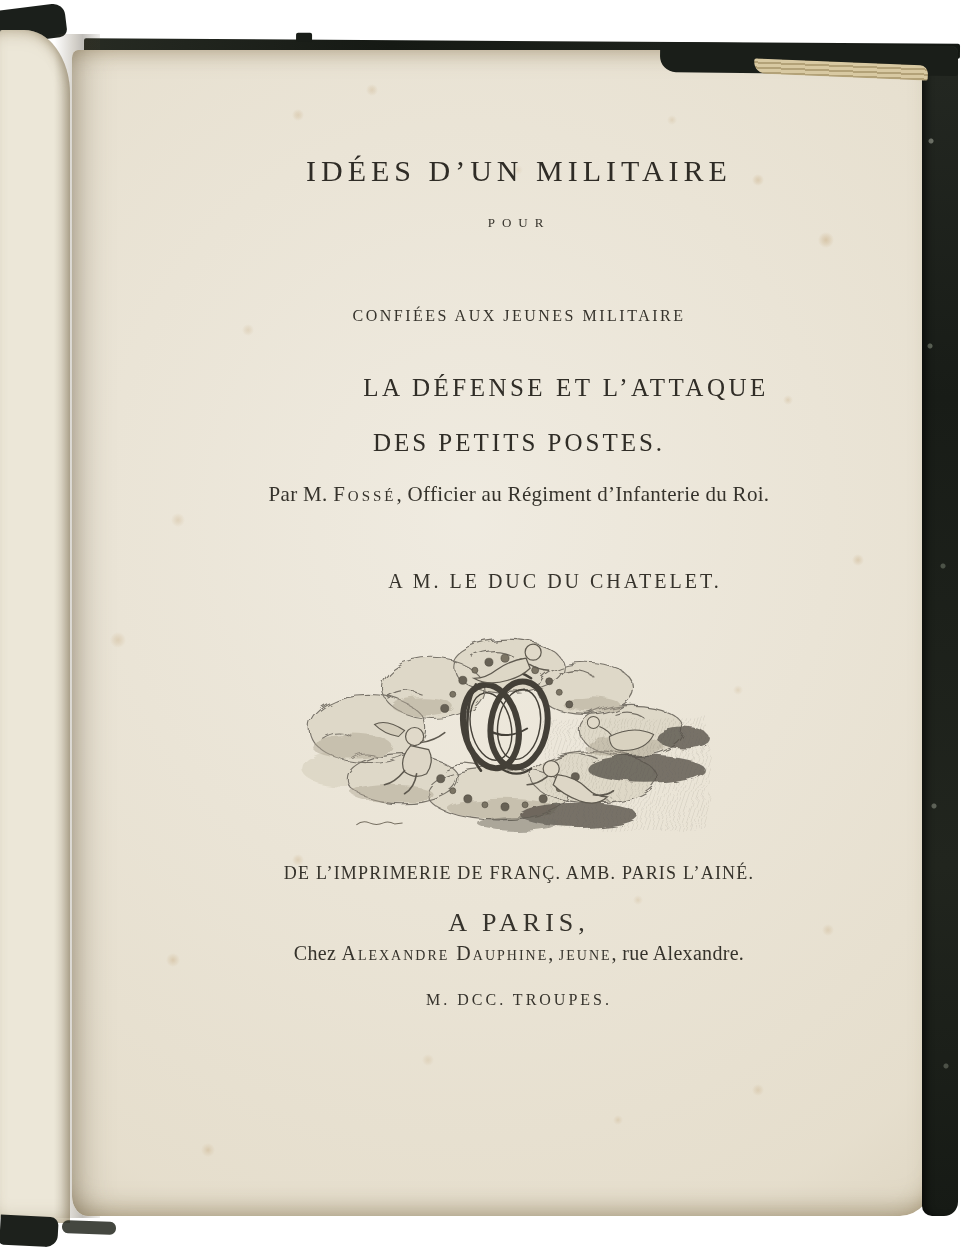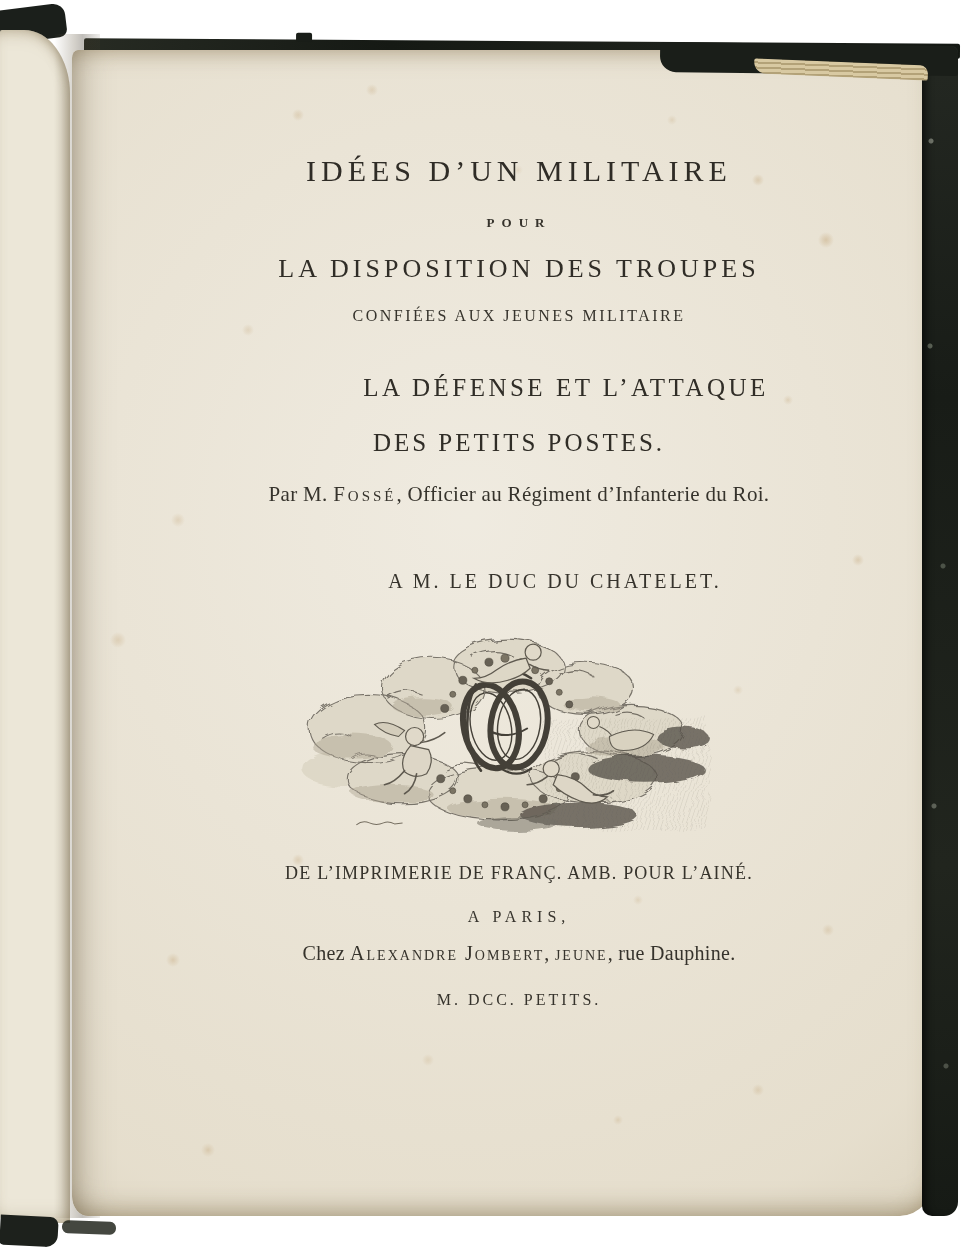--- a/index.html
+++ b/index.html
@@ -69,31 +69,31 @@
           radial-gradient(circle at 600px 70px,  rgba(175,133,72,.18) 0, rgba(175,133,72,.10) 2px, transparent 5px),
           radial-gradient(ellipse 100% 80% at 46% 40%, rgba(255,255,255,.25) 0%, rgba(201,185,148,.14) 80%, rgba(173,155,115,.25) 100%);
         border-radius:6px 14px 34px 16px / 8px 12px 38px 20px;
         box-shadow:inset 26px 0 34px -22px rgba(95,82,58,.5),
                    inset -16px 0 22px -16px rgba(150,130,90,.5),
                    inset 0 18px 24px -18px rgba(140,120,80,.55),
                    inset 0 -22px 28px -20px rgba(125,108,72,.6);}
 
   .line{position:absolute;left:16px;width:100%;text-align:center;line-height:1.12;white-space:nowrap;}
   .l-main        {top:104px;font-size:30px;letter-spacing:5px;color:#2f2c26;}
-  .l-pour        {top:166px;font-size:13px;letter-spacing:7px;font-weight:bold;}
+  .l-pour        {top:166px;font-size:13px;letter-spacing:7px;}
   .l-disposition {top:204px;font-size:26px;letter-spacing:4px;color:#302d27;}
   .l-confiees    {top:257px;font-size:16px;letter-spacing:2.5px;}
   .l-dans        {top:291px;font-size:12px;letter-spacing:6px;}
   .l-defense     {top:324px;font-size:25px;letter-spacing:3.5px;color:#302d27;padding-left:47px;}
   .l-postes      {top:379px;font-size:25px;letter-spacing:3px;color:#302d27;}
   .l-author      {top:433px;font-size:21px;letter-spacing:.3px;}
   .l-dedie       {top:481px;font-size:14px;letter-spacing:6px;}
   .l-duc         {top:520px;font-size:20px;letter-spacing:3px;padding-left:36px;}
   .l-imprimerie  {top:813px;font-size:18px;letter-spacing:1.2px;}
-  .l-paris       {top:858px;font-size:16px;letter-spacing:5px;}
+  .l-paris       {top:858px;font-size:26px;letter-spacing:5px;}
   .l-chez        {top:892px;font-size:20px;letter-spacing:.3px;}
   .l-year        {top:941px;font-size:16px;letter-spacing:3px;}
   .sc{font-variant:small-caps;letter-spacing:2px;}
   .l-author .sc{letter-spacing:3px;}
 
   .vignette{position:absolute;top:568px;left:50%;transform:translateX(-50%);width:424px;height:226px;opacity:.94;}
 </style>
 </head>
 <body>
 
@@ -103,21 +103,20 @@
   <div class="cover-top"></div>
   <div class="flyleaf"></div>
   <div class="gutter"></div>
   <div class="cover-bl-a"></div>
   <div class="cover-bl-b"></div>
 
   <div class="page">
 
     <div class="line l-main">IDÉES D’UN MILITAIRE</div>
     <div class="line l-pour">POUR</div>
-    <div class="line l-disposition">LA DISPOSITION DES TROUPES</div>
     <div class="line l-confiees">CONFIÉES AUX JEUNES MILITAIRE</div>
     <div class="line l-defense">LA DÉFENSE ET L’ATTAQUE</div>
     <div class="line l-postes">DES PETITS POSTES.</div>
 
     <div class="line l-author"><span>Par M. </span><span class="sc">Fossé</span><span>, Officier au Régiment d’Infanterie du Roi.</span></div>
 
     <div class="line l-duc">A M. LE DUC DU CHATELET.</div>
 
     <svg class="vignette" viewBox="0 0 420 225" role="img" aria-label="Engraved vignette: winged putti on billowing clouds around an interlaced monogram draped with flower garlands, with a tiny engraver's signature at lower left">
       <defs>
@@ -229,24 +228,24 @@
           <circle cx="300" cy="104" r="6" fill="#e0d9c8" stroke-width="1"></circle>
           <path d="M306,108 q10,4 14,12" fill="none" stroke-width="1.2"></path>
         </g>
       </g>
 
       <path d="M316,118 q24,-12 44,-2 q-8,16 -30,16 q-14,0 -14,-14 z" fill="#d8d1bf" stroke="#565147" stroke-width="1"></path>
 
       <path d="M64,206 q6,-5 13,-2 q7,3 14,0 q5,-2 11,1 l8,-1" stroke="#6e6759" stroke-width="1" fill="none"></path>
     </svg>
 
-    <div class="line l-imprimerie">DE L’IMPRIMERIE DE FRANÇ. AMB. POUR L’AINÉ.</div>
+    <div class="line l-imprimerie">DE L’IMPRIMERIE DE FRANÇ. AMB. PARIS L’AINÉ.</div>
     <div class="line l-paris">A PARIS,</div>
 
-    <div class="line l-chez"><span>Chez </span><span class="sc">Alexandre Jombert</span><span>, </span><span class="sc">jeune</span><span>, rue Dauphine.</span></div>
-
-    <div class="line l-year">M. DCC. PETITS.</div>
+    <div class="line l-chez"><span>Chez </span><span class="sc">Alexandre Dauphine</span><span>, </span><span class="sc">jeune</span><span>, rue Alexandre.</span></div>
+
+    <div class="line l-year">M. DCC. TROUPES.</div>
   </div>
 
   <div class="cover-top-right"></div>
   <div class="page-edges-top"></div>
   <div class="cover-right"></div>
 </div>
 
 </body></html>

